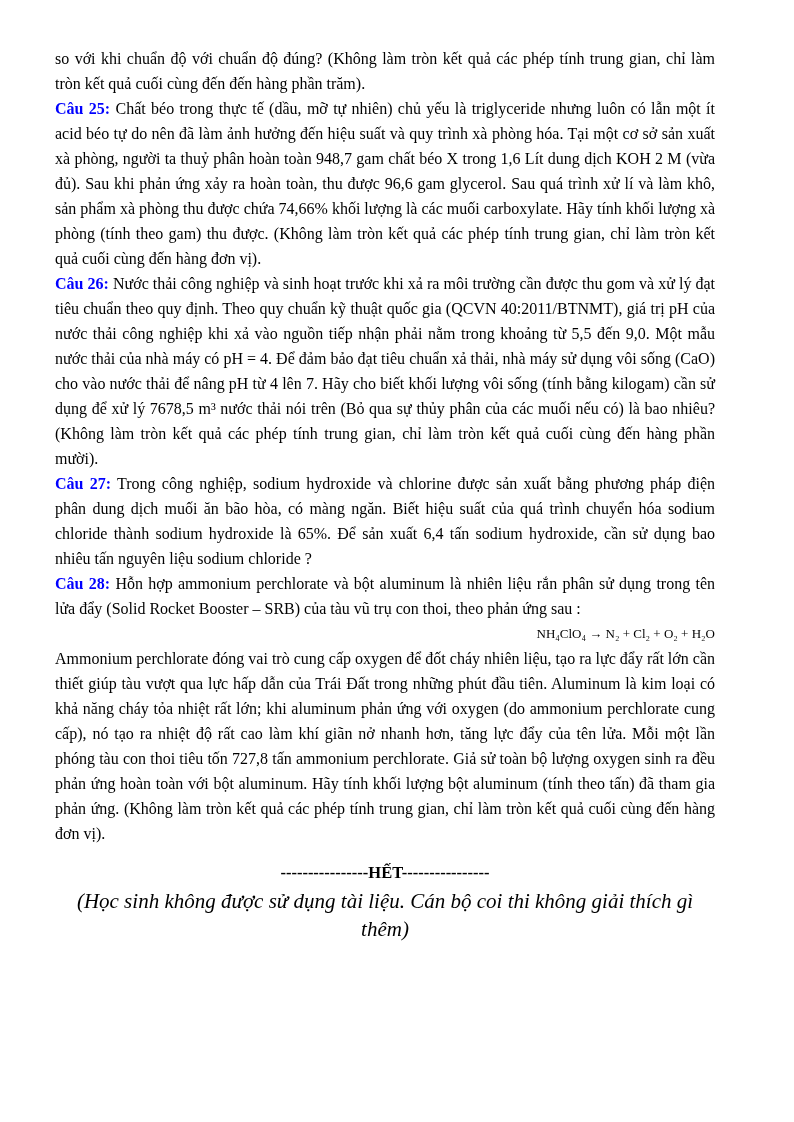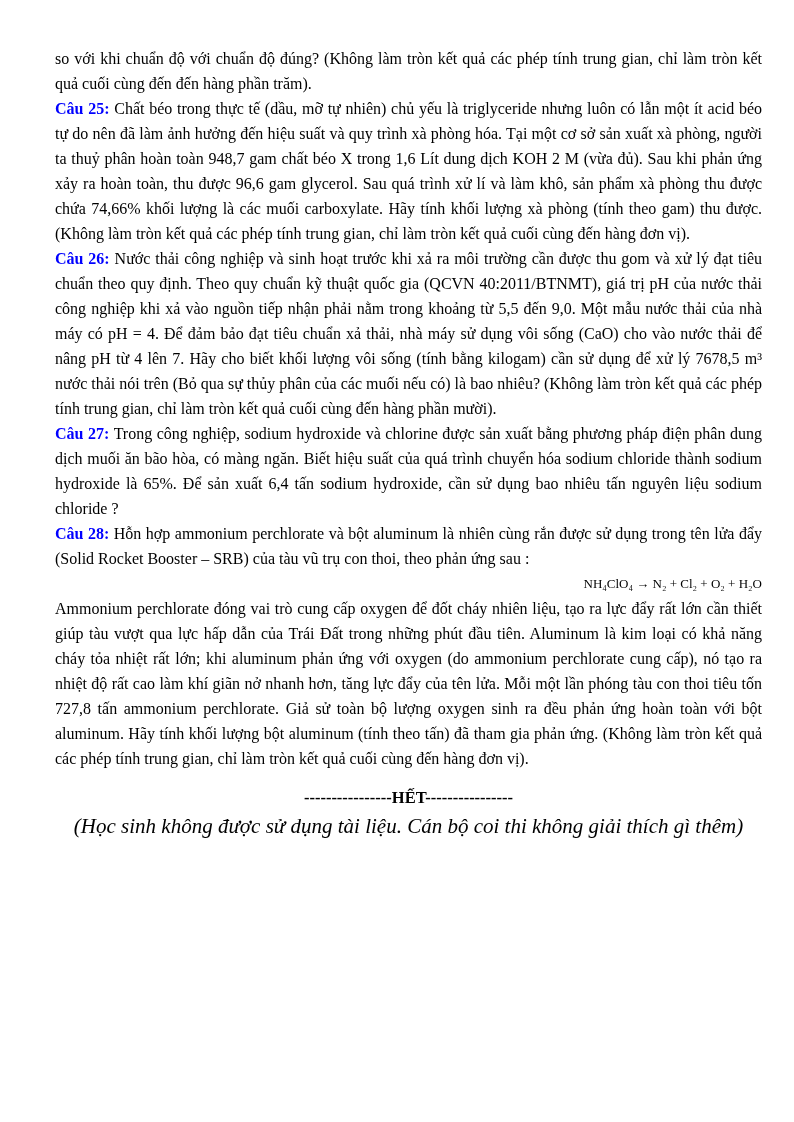--- a/index.html
+++ b/index.html
@@ -4,21 +4,21 @@
 <style>
   * { margin: 0; padding: 0; box-sizing: border-box; }
   html, body { background: #ffffff; }
   body {
     width: 794px;
     height: 1122px;
     overflow: hidden;
     font-family: "Liberation Serif", "DejaVu Serif", serif;
     color: var(--text, #000000);
   }
-  .page { padding: 46px 32px 0 55px; }
+  .page { padding: 46px 79px 0 55px; }
   .para {
     font-size: 16px;
     line-height: 25px;
     text-align: justify;
   }
   .qlabel {
     font-weight: bold;
     color: var(--question-label, #0000ff);
   }
   .equation {
@@ -46,21 +46,21 @@
 <div class="page">
 
   <p class="para"><span>so với khi chuẩn độ với chuẩn độ đúng? (Không làm tròn kết quả các phép tính trung gian, chỉ làm tròn kết quả cuối cùng đến đến hàng phần trăm).</span></p>
 
   <p class="para"><span class="qlabel">Câu 25:</span> <span>Chất béo trong thực tế (dầu, mỡ tự nhiên) chủ yếu là triglyceride nhưng luôn có lẫn một ít acid béo tự do nên đã làm ảnh hưởng đến hiệu suất và quy trình xà phòng hóa. Tại một cơ sở sản xuất xà phòng, người ta thuỷ phân hoàn toàn 948,7 gam chất béo X trong 1,6 Lít dung dịch KOH 2 M (vừa đủ). Sau khi phản ứng xảy ra hoàn toàn, thu được 96,6 gam glycerol. Sau quá trình xử lí và làm khô, sản phẩm xà phòng thu được chứa 74,66% khối lượng là các muối carboxylate. Hãy tính khối lượng xà phòng (tính theo gam) thu được. (Không làm tròn kết quả các phép tính trung gian, chỉ làm tròn kết quả cuối cùng đến hàng đơn vị).</span></p>
 
   <p class="para"><span class="qlabel">Câu 26:</span> <span>Nước thải công nghiệp và sinh hoạt trước khi xả ra môi trường cần được thu gom và xử lý đạt tiêu chuẩn theo quy định. Theo quy chuẩn kỹ thuật quốc gia (QCVN 40:2011/BTNMT), giá trị pH của nước thải công nghiệp khi xả vào nguồn tiếp nhận phải nằm trong khoảng từ 5,5 đến 9,0. Một mẫu nước thải của nhà máy có pH = 4. Để đảm bảo đạt tiêu chuẩn xả thải, nhà máy sử dụng vôi sống (CaO) cho vào nước thải để nâng pH từ 4 lên 7. Hãy cho biết khối lượng vôi sống (tính bằng kilogam) cần sử dụng để xử lý 7678,5 m³ nước thải nói trên (Bỏ qua sự thủy phân của các muối nếu có) là bao nhiêu? (Không làm tròn kết quả các phép tính trung gian, chỉ làm tròn kết quả cuối cùng đến hàng phần mười).</span></p>
 
   <p class="para"><span class="qlabel">Câu 27:</span> <span>Trong công nghiệp, sodium hydroxide và chlorine được sản xuất bằng phương pháp điện phân dung dịch muối ăn bão hòa, có màng ngăn. Biết hiệu suất của quá trình chuyển hóa sodium chloride thành sodium hydroxide là 65%. Để sản xuất 6,4 tấn sodium hydroxide, cần sử dụng bao nhiêu tấn nguyên liệu sodium chloride ?</span></p>
 
-  <p class="para"><span class="qlabel">Câu 28:</span> <span>Hỗn hợp ammonium perchlorate và bột aluminum là nhiên cùng rắn được sử dụng trong tên lửa đẩy (Solid Rocket Booster – SRB) của tàu vũ trụ con thoi, theo phản ứng sau :</span></p>
+  <p class="para"><span class="qlabel">Câu 28:</span> <span>Hỗn hợp ammonium perchlorate và bột aluminum là nhiên liệu rắn phân sử dụng trong tên lửa đẩy (Solid Rocket Booster – SRB) của tàu vũ trụ con thoi, theo phản ứng sau :</span></p>
 
   <p class="equation">NH₄ClO₄ → N₂ + Cl₂ + O₂ + H₂O</p>
 
   <p class="para">Ammonium perchlorate đóng vai trò cung cấp oxygen để đốt cháy nhiên liệu, tạo ra lực đẩy rất lớn cần thiết giúp tàu vượt qua lực hấp dẫn của Trái Đất trong những phút đầu tiên. Aluminum là kim loại có khả năng cháy tỏa nhiệt rất lớn; khi aluminum phản ứng với oxygen (do ammonium perchlorate cung cấp), nó tạo ra nhiệt độ rất cao làm khí giãn nở nhanh hơn, tăng lực đẩy của tên lửa. Mỗi một lần phóng tàu con thoi tiêu tốn 727,8 tấn ammonium perchlorate. Giả sử toàn bộ lượng oxygen sinh ra đều phản ứng hoàn toàn với bột aluminum. Hãy tính khối lượng bột aluminum (tính theo tấn) đã tham gia phản ứng. (Không làm tròn kết quả các phép tính trung gian, chỉ làm tròn kết quả cuối cùng đến hàng đơn vị).</p>
 
   <div class="footer">
     <p class="end-line"><span>----------------</span><span>HẾT</span><span>----------------</span></p>
     <p class="note">(Học sinh không được sử dụng tài liệu. Cán bộ coi thi không giải thích gì thêm)</p>
   </div>
 

